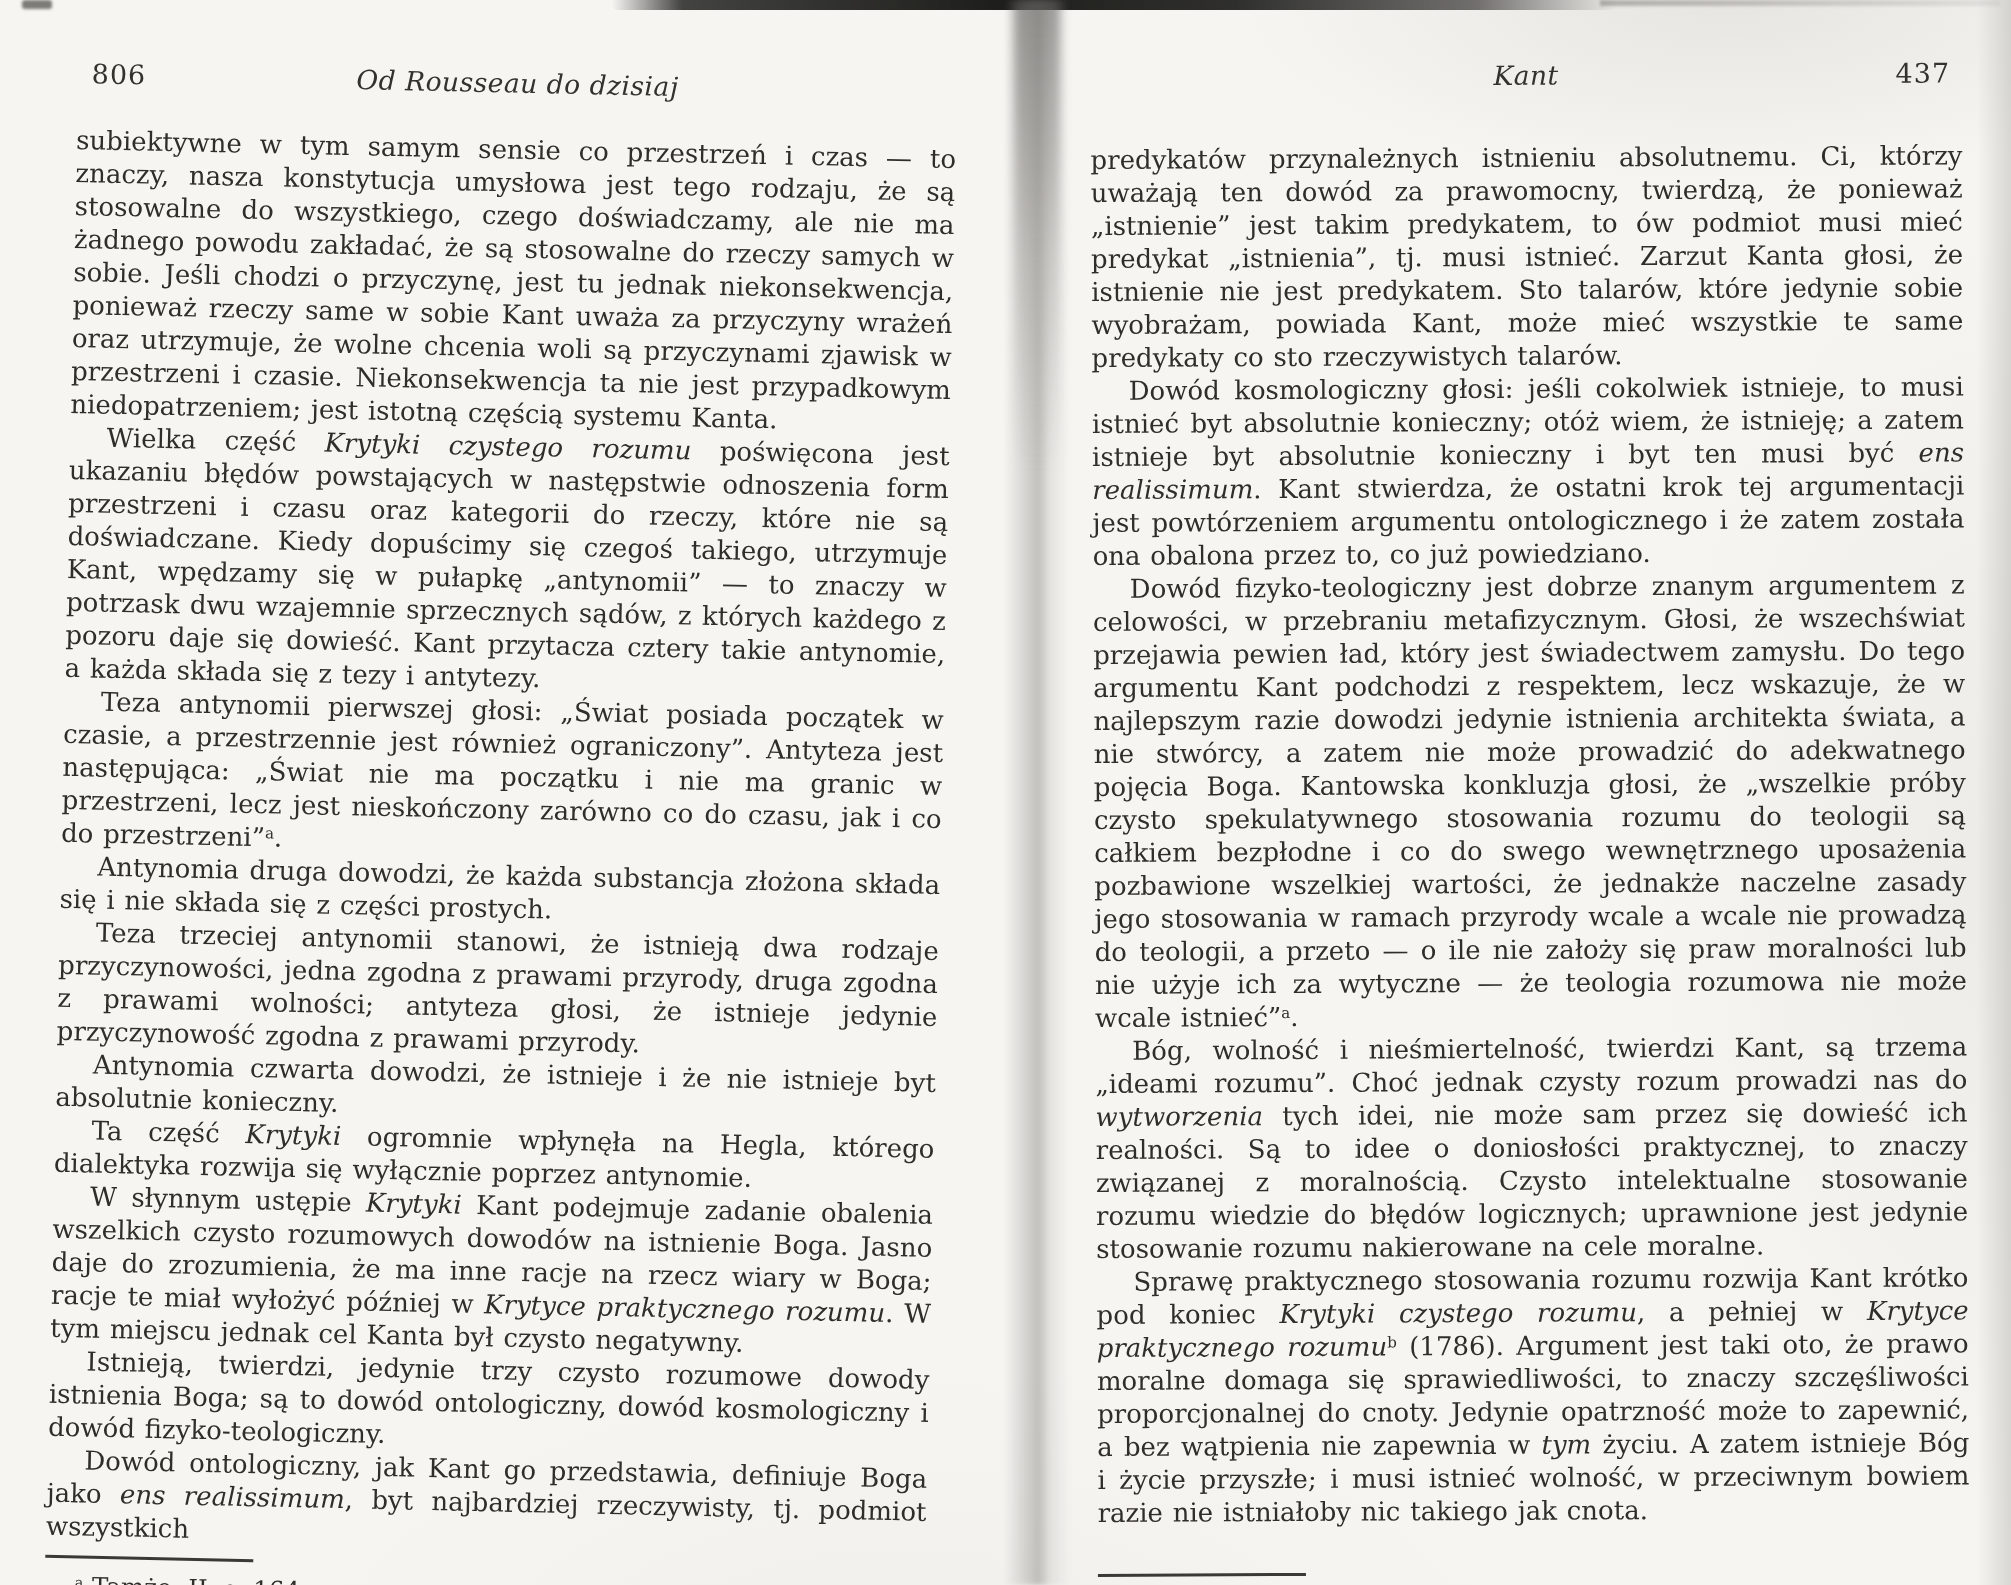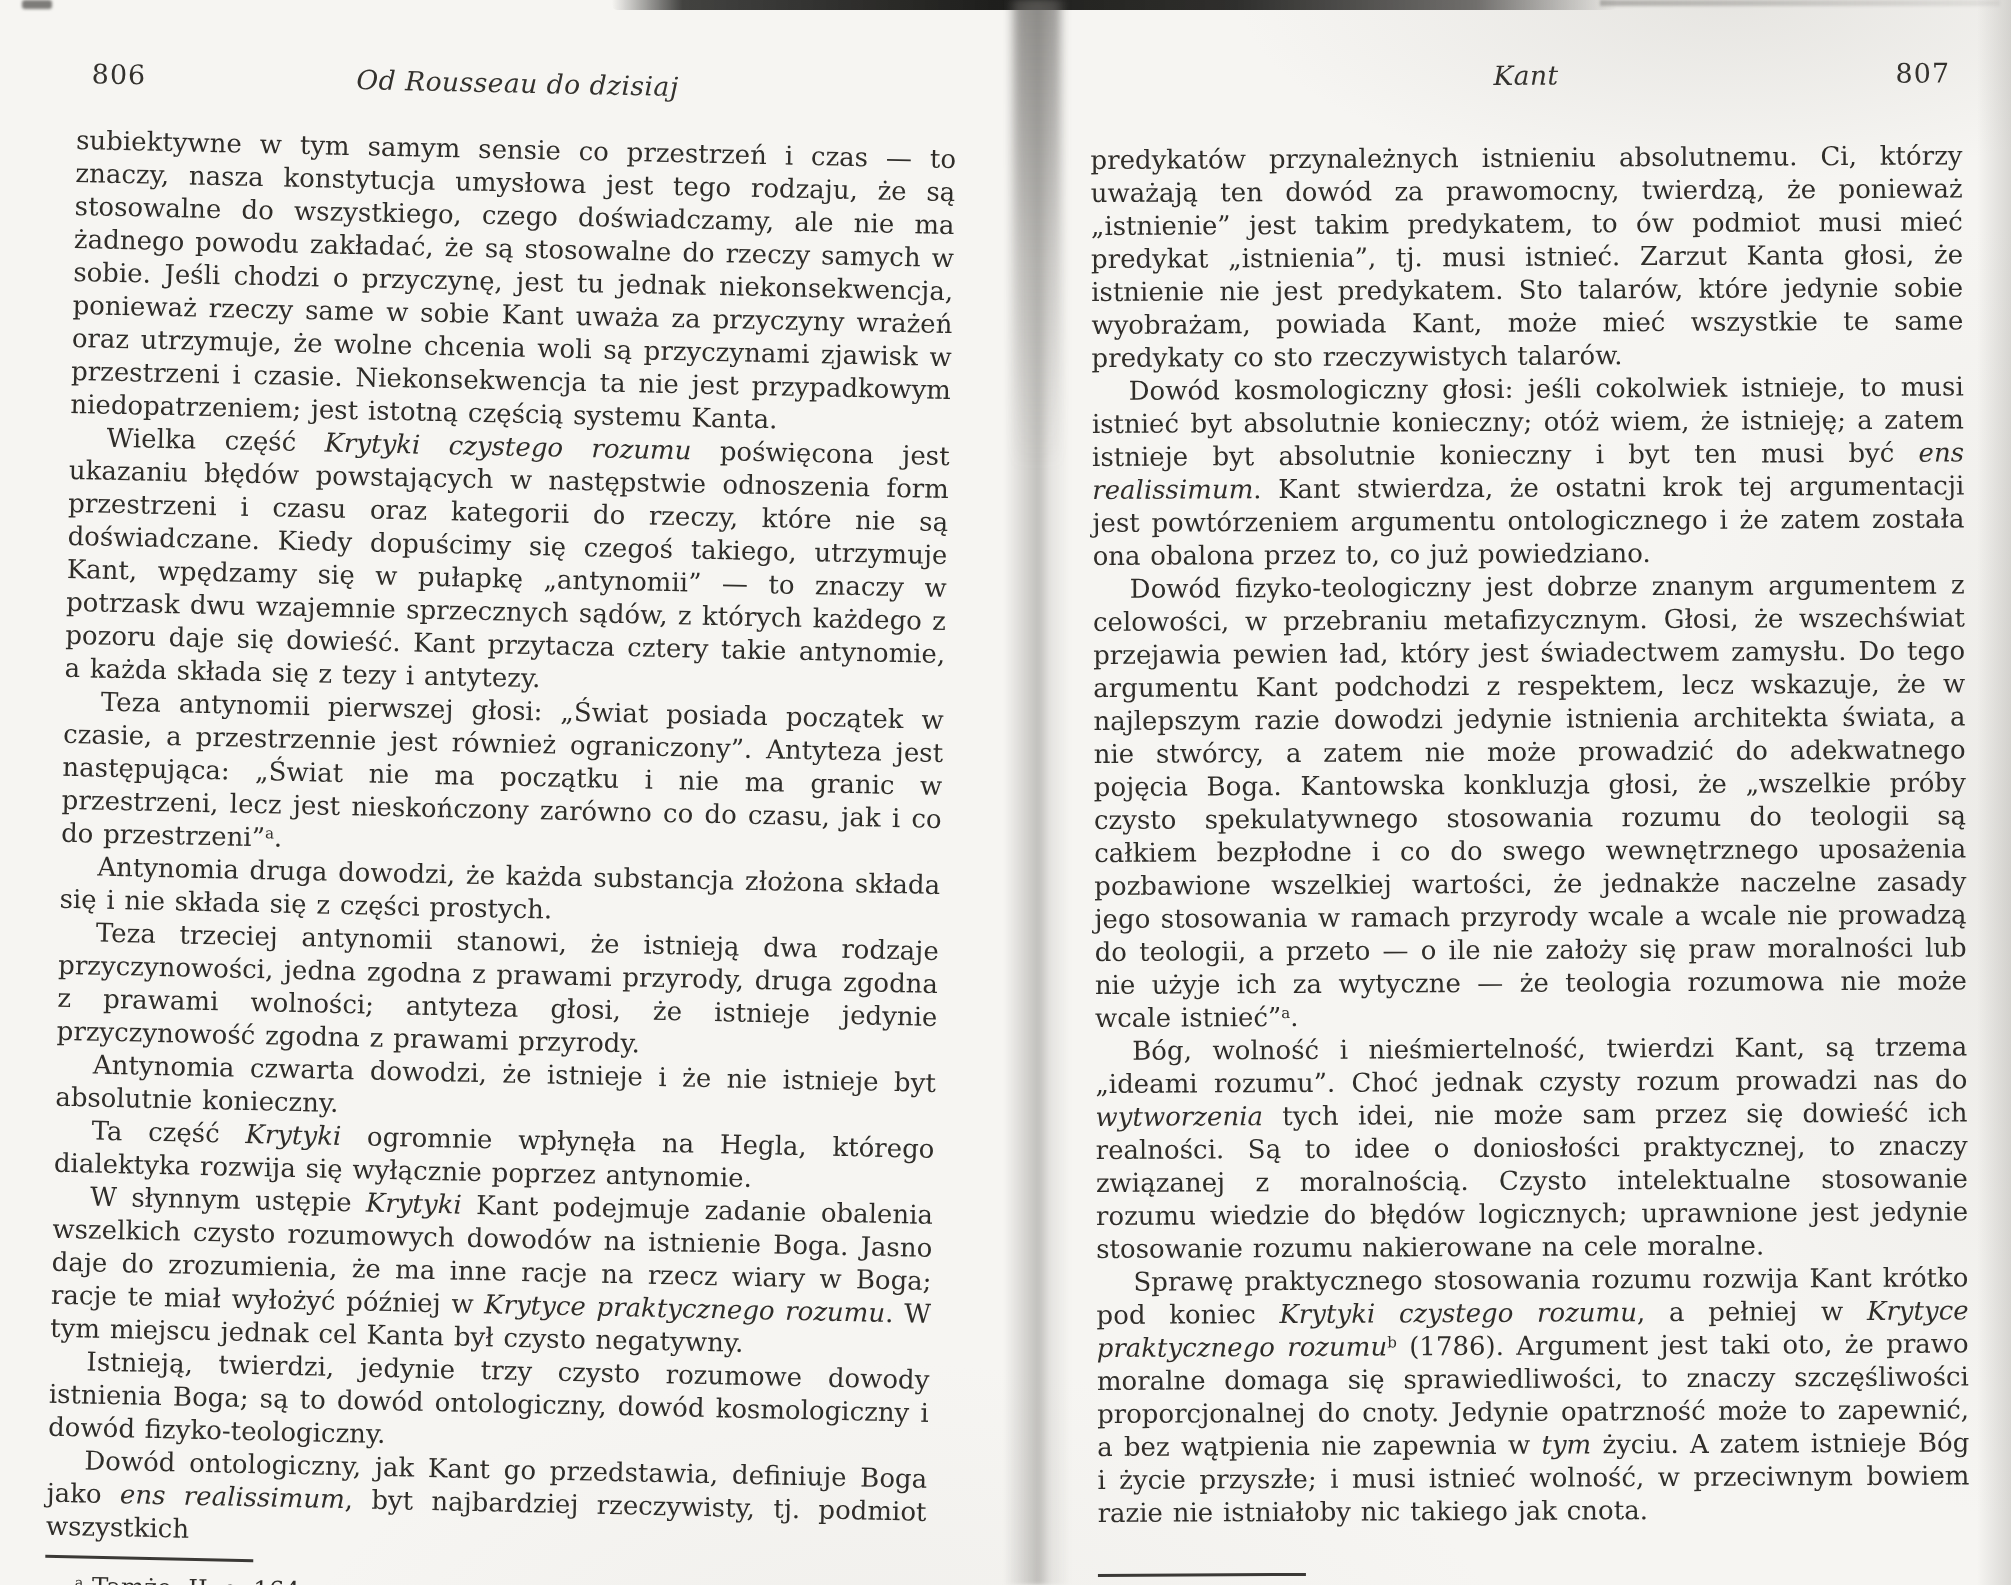--- a/index.html
+++ b/index.html
@@ -124,21 +124,21 @@
     <div class="fnrule"></div>
     <div>
         <p class="footnote indent"><sup>a</sup><span> Tamże, II, s. 164.</span></p>
       </div>
   </div>
 </div>
 
 <div class="page page-right">
   <div class="header">
     <span class="running">Kant</span>
-    <span class="pagenum pn-right">807</span>
+    <span class="pagenum pn-right">437</span>
   </div>
   <div class="body">
       <p class="para"><span>predykatów przynależnych istnieniu absolutnemu. Ci, którzy uważają ten dowód za prawomocny, twierdzą, że ponieważ „istnienie” jest takim predykatem, to ów podmiot musi mieć predykat „istnienia”, tj. musi istnieć. Zarzut Kanta głosi, że istnienie nie jest predykatem. Sto talarów, które jedynie sobie wyobrażam, powiada Kant, może mieć wszystkie te same predykaty co sto rzeczywistych talarów.</span></p>
       <p class="para indent"><span>Dowód kosmologiczny głosi: jeśli cokolwiek istnieje, to musi istnieć byt absolutnie konieczny; otóż wiem, że istnieję; a zatem istnieje byt absolutnie konieczny i byt ten musi być </span><em>ens realissimum</em><span>. Kant stwierdza, że ostatni krok tej argumentacji jest powtórzeniem argumentu ontologicznego i że zatem została ona obalona przez to, co już powiedziano.</span></p>
       <p class="para indent"><span>Dowód fizyko-teologiczny jest dobrze znanym argumentem z celowości, w przebraniu metafizycznym. Głosi, że wszechświat przejawia pewien ład, który jest świadectwem zamysłu. Do tego argumentu Kant podchodzi z respektem, lecz wskazuje, że w najlepszym razie dowodzi jedynie istnienia architekta świata, a nie stwórcy, a zatem nie może prowadzić do adekwatnego pojęcia Boga. Kantowska konkluzja głosi, że „wszelkie próby czysto spekulatywnego stosowania rozumu do teologii są całkiem bezpłodne i co do swego wewnętrznego uposażenia pozbawione wszelkiej wartości, że jednakże naczelne zasady jego stosowania w ramach przyrody wcale a wcale nie prowadzą do teologii, a przeto — o ile nie założy się praw moralności lub nie użyje ich za wytyczne — że teologia rozumowa nie może wcale istnieć”</span><sup>a</sup><span>.</span></p>
       <p class="para indent"><span>Bóg, wolność i nieśmiertelność, twierdzi Kant, są trzema „ideami rozumu”. Choć jednak czysty rozum prowadzi nas do </span><em>wytworzenia</em><span> tych idei, nie może sam przez się dowieść ich realności. Są to idee o doniosłości praktycznej, to znaczy związanej z moralnością. Czysto intelektualne stosowanie rozumu wiedzie do błędów logicznych; uprawnione jest jedynie stosowanie rozumu nakierowane na cele moralne.</span></p>
       <p class="para indent"><span>Sprawę praktycznego stosowania rozumu rozwija Kant krótko pod koniec </span><em>Krytyki czystego rozumu</em><span>, a pełniej w </span><em>Krytyce praktycznego rozumu</em><sup>b</sup><span> (1786). Argument jest taki oto, że prawo moralne domaga się sprawiedliwości, to znaczy szczęśliwości proporcjonalnej do cnoty. Jedynie opatrzność może to zapewnić, a bez wątpienia nie zapewnia w </span><em>tym</em><span> życiu. A zatem istnieje Bóg i życie przyszłe; i musi istnieć wolność, w przeciwnym bowiem razie nie istniałoby nic takiego jak cnota.</span></p>
     </div>
   <div class="fnblock fn-right">
     <div class="fnrule"></div>

